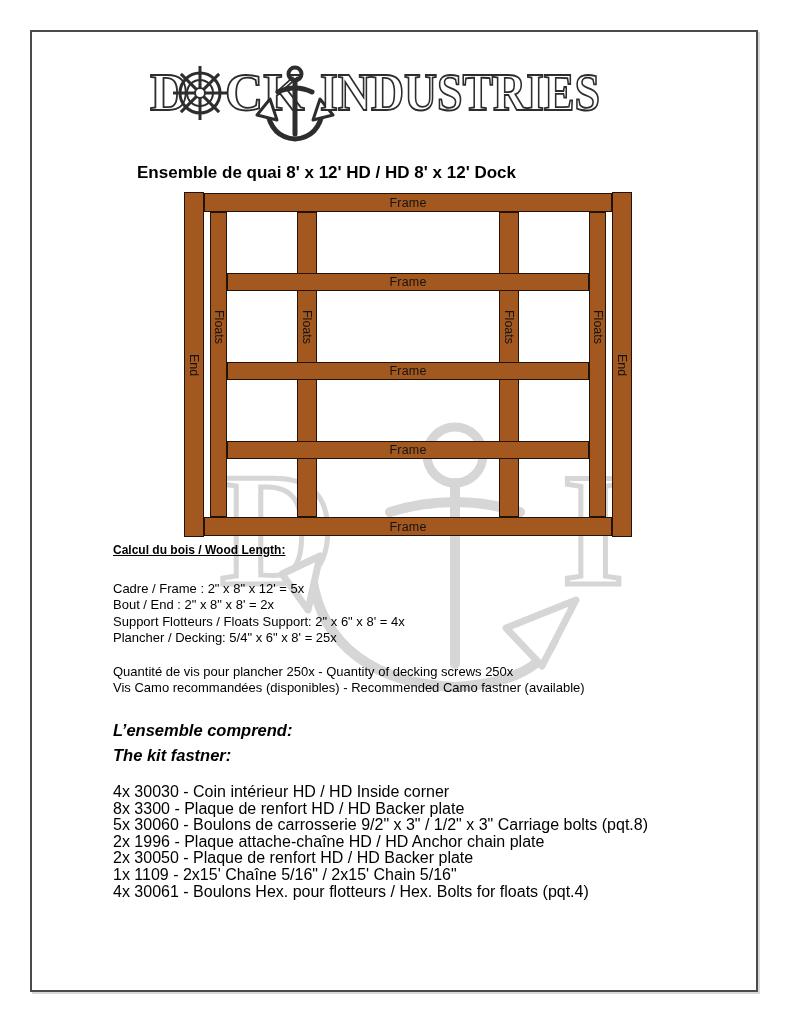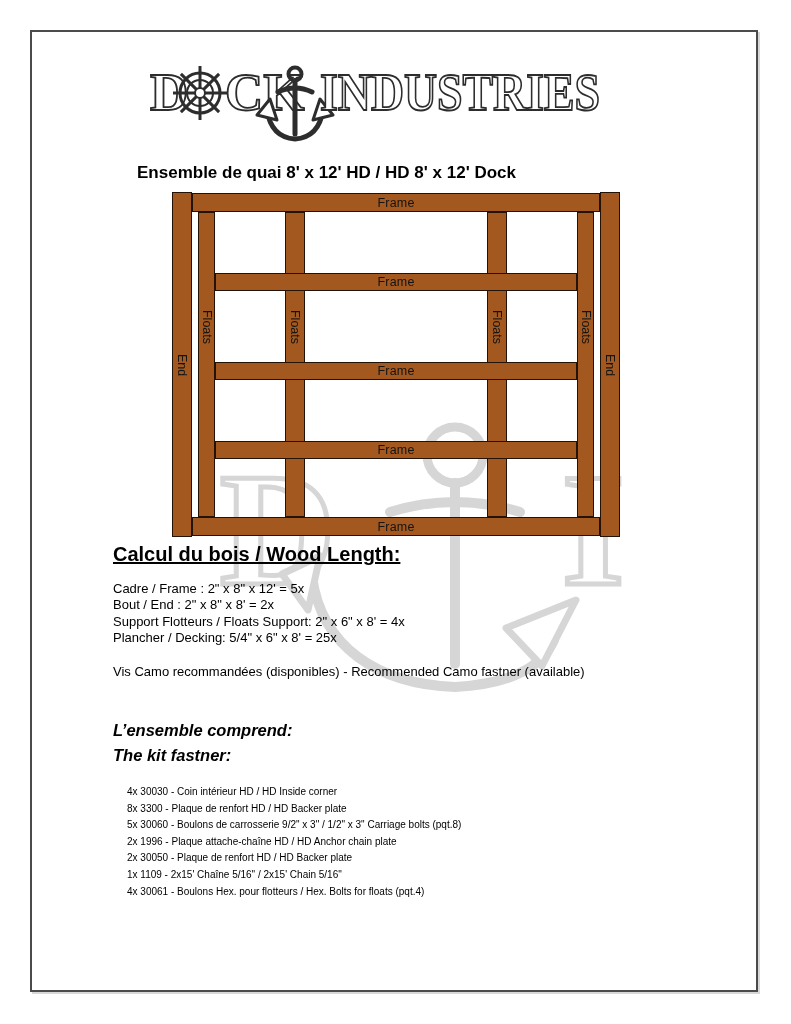--- a/index.html
+++ b/index.html
@@ -20,21 +20,21 @@
   .page-title {
     position:absolute; top:163px; left:0; width:653px; text-align:center;
     font-size:17px; font-weight:bold; z-index:2;
   }
 
   .watermark { position:absolute; left:212px; top:412px; z-index:1; }
   .watermark text { font-family:"Liberation Serif", serif; font-weight:bold; }
 
   .diagram { position:absolute; left:172px; top:192px; width:448px; height:345px; z-index:2; }
   .board {
-    position:absolute; background:#A3581F; border:1px solid #241204; box-sizing:border-box;
+    position:absolute; background:#A3581F; border:1px solid #241204; box-sizing:border-box;margin-left:12px;
   }
   .h-board { display:flex; align-items:center; justify-content:center; }
   .board-label { font-size:12.5px; color:#141414; letter-spacing:.2px; }
   .v-label {
     position:absolute; left:50%; white-space:nowrap;
     transform:translate(-50%,-50%) rotate(90deg);
     font-size:12.5px; color:#141414;
   }
   .end-left   { left:0;     top:0;    width:20px;  height:345px; z-index:3; }
   .end-right  { left:428px; top:0;    width:20px;  height:345px; z-index:3; }
@@ -45,26 +45,26 @@
   .frame-4    { left:43px;  top:249px;width:362px; height:18px;  z-index:2; }
   .floats-1   { left:26px;  top:20px; width:17px;  height:305px; z-index:1; }
   .floats-2   { left:113px; top:20px; width:20px;  height:305px; z-index:1; }
   .floats-3   { left:315px; top:20px; width:20px;  height:305px; z-index:1; }
   .floats-4   { left:405px; top:20px; width:17px;  height:305px; z-index:1; }
   .floats-label-pos { top:114px; }
   .end-label-pos { top:50%; }
 
   .wood-heading {
     position:absolute; left:113px; top:543px; z-index:2;
-    font-size:20px; font-weight:bold; text-decoration:underline;
+    font-size:12px; font-weight:bold; text-decoration:underline;
   }
   .wood-lines { position:absolute; left:113px; top:581px; z-index:2; font-size:13px; line-height:16.4px; }
   .wood-notes { position:absolute; left:113px; top:664px; z-index:2; font-size:13px; line-height:16.4px; }
   .kit-headings { position:absolute; left:113px; top:718px; z-index:2; font-size:16.5px; font-weight:bold; line-height:25px;font-style:italic; }
-  .kit-list { position:absolute; left:113px; top:784px; z-index:2; font-size:10px; line-height:16.6px;margin-left:14px; }
+  .kit-list { position:absolute; left:113px; top:784px; z-index:2; font-size:16px; line-height:16.6px; }
 </style>
 </head>
 <body>
 
 <div class="page-border"></div>
 
 <svg class="logo" width="500" height="105" viewBox="0 0 500 105">
   <g fill="#ffffff" stroke="#2d2d2d" stroke-width="1.8">
     <text x="2" y="60" font-size="53">D</text>
     <g fill="none" stroke="#2d2d2d">
@@ -147,20 +147,21 @@
 <div class="wood-heading">Calcul du bois / Wood Length:</div>
 
 <div class="wood-lines">
   <div>Cadre / Frame : 2" x 8" x 12' = 5x</div>
   <div>Bout / End : 2" x 8" x 8' = 2x</div>
   <div>Support Flotteurs / Floats Support: 2" x 6" x 8' = 4x</div>
   <div>Plancher / Decking: 5/4" x 6" x 8' = 25x</div>
 </div>
 
 <div class="wood-notes">
+  <div>Quantité de vis pour plancher 250x - Quantity of decking screws 250x</div>
   <div>Vis Camo recommandées (disponibles) - Recommended Camo fastner (available)</div>
 </div>
 
 <div class="kit-headings">
   <div>L’ensemble comprend:</div>
   <div>The kit fastner:</div>
 </div>
 
 <div class="kit-list">
   <div>4x 30030 - Coin intérieur HD / HD Inside corner</div>

